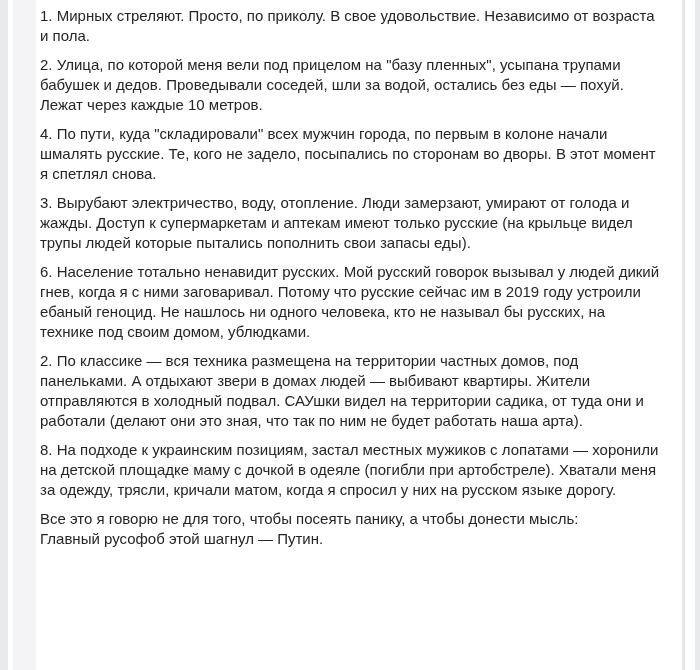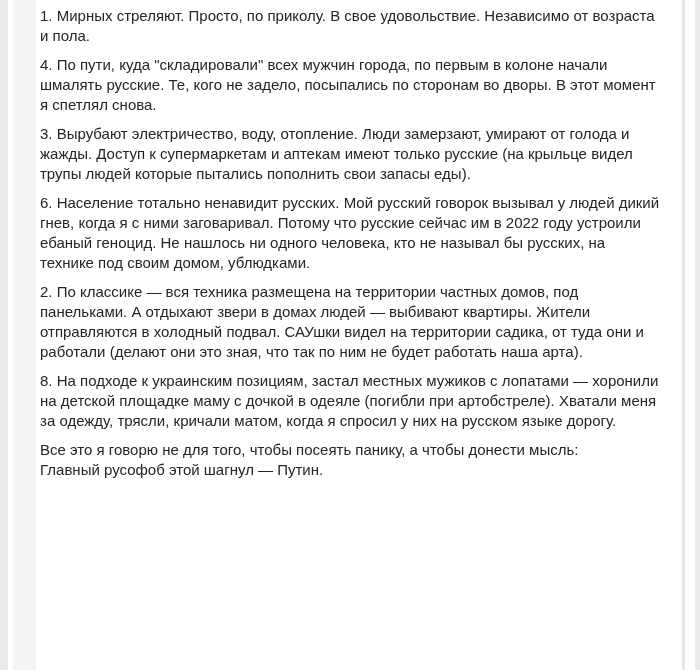--- a/index.html
+++ b/index.html
@@ -60,23 +60,24 @@
 </style>
 </head>
 <body>
 
 <div class="page">
   <div class="gutter-left-outer"></div>
   <div class="gutter-left-inner"></div>
 
   <div class="content">
     <p>1. Мирных стреляют. Просто, по приколу. В свое удовольствие. Независимо от возраста и пола.</p>
+    <p>2. Улица, по которой меня вели под прицелом на "базу пленных", усыпана трупами бабушек и дедов. Проведывали соседей, шли за водой, остались без еды — похуй. Лежат через каждые 10 метров.</p>
     <p>4. По пути, куда "складировали" всех мужчин города, по первым в колоне начали шмалять русские. Те, кого не задело, посыпались по сторонам во дворы. В этот момент я спетлял снова.</p>
     <p>3. Вырубают электричество, воду, отопление. Люди замерзают, умирают от голода и жажды. Доступ к супермаркетам и аптекам имеют только русские (на крыльце видел трупы людей которые пытались пополнить свои запасы еды).</p>
-    <p>6. Население тотально ненавидит русских. Мой русский говорок вызывал у людей дикий гнев, когда я с ними заговаривал. Потому что русские сейчас им в 2022 году устроили ебаный геноцид. Не нашлось ни одного человека, кто не называл бы русских, на технике под своим домом, ублюдками.</p>
+    <p>6. Население тотально ненавидит русских. Мой русский говорок вызывал у людей дикий гнев, когда я с ними заговаривал. Потому что русские сейчас им в 2019 году устроили ебаный геноцид. Не нашлось ни одного человека, кто не называл бы русских, на технике под своим домом, ублюдками.</p>
     <p>2. По классике — вся техника размещена на территории частных домов, под панельками. А отдыхают звери в домах людей — выбивают квартиры. Жители отправляются в холодный подвал. САУшки видел на территории садика, от туда они и работали (делают они это зная, что так по ним не будет работать наша арта).</p>
     <p>8. На подходе к украинским позициям, застал местных мужиков с лопатами — хоронили на детской площадке маму с дочкой в одеяле (погибли при артобстреле). Хватали меня за одежду, трясли, кричали матом, когда я спросил у них на русском языке дорогу.</p>
     <p><span>Все это я говорю не для того, чтобы посеять панику, а чтобы донести мысль:</span><br><span>Главный русофоб этой шагнул — Путин.</span></p>
   </div>
 
   <div class="divider-right"></div>
   <div class="gutter-right-outer"></div>
 </div>
 
 </body></html>

